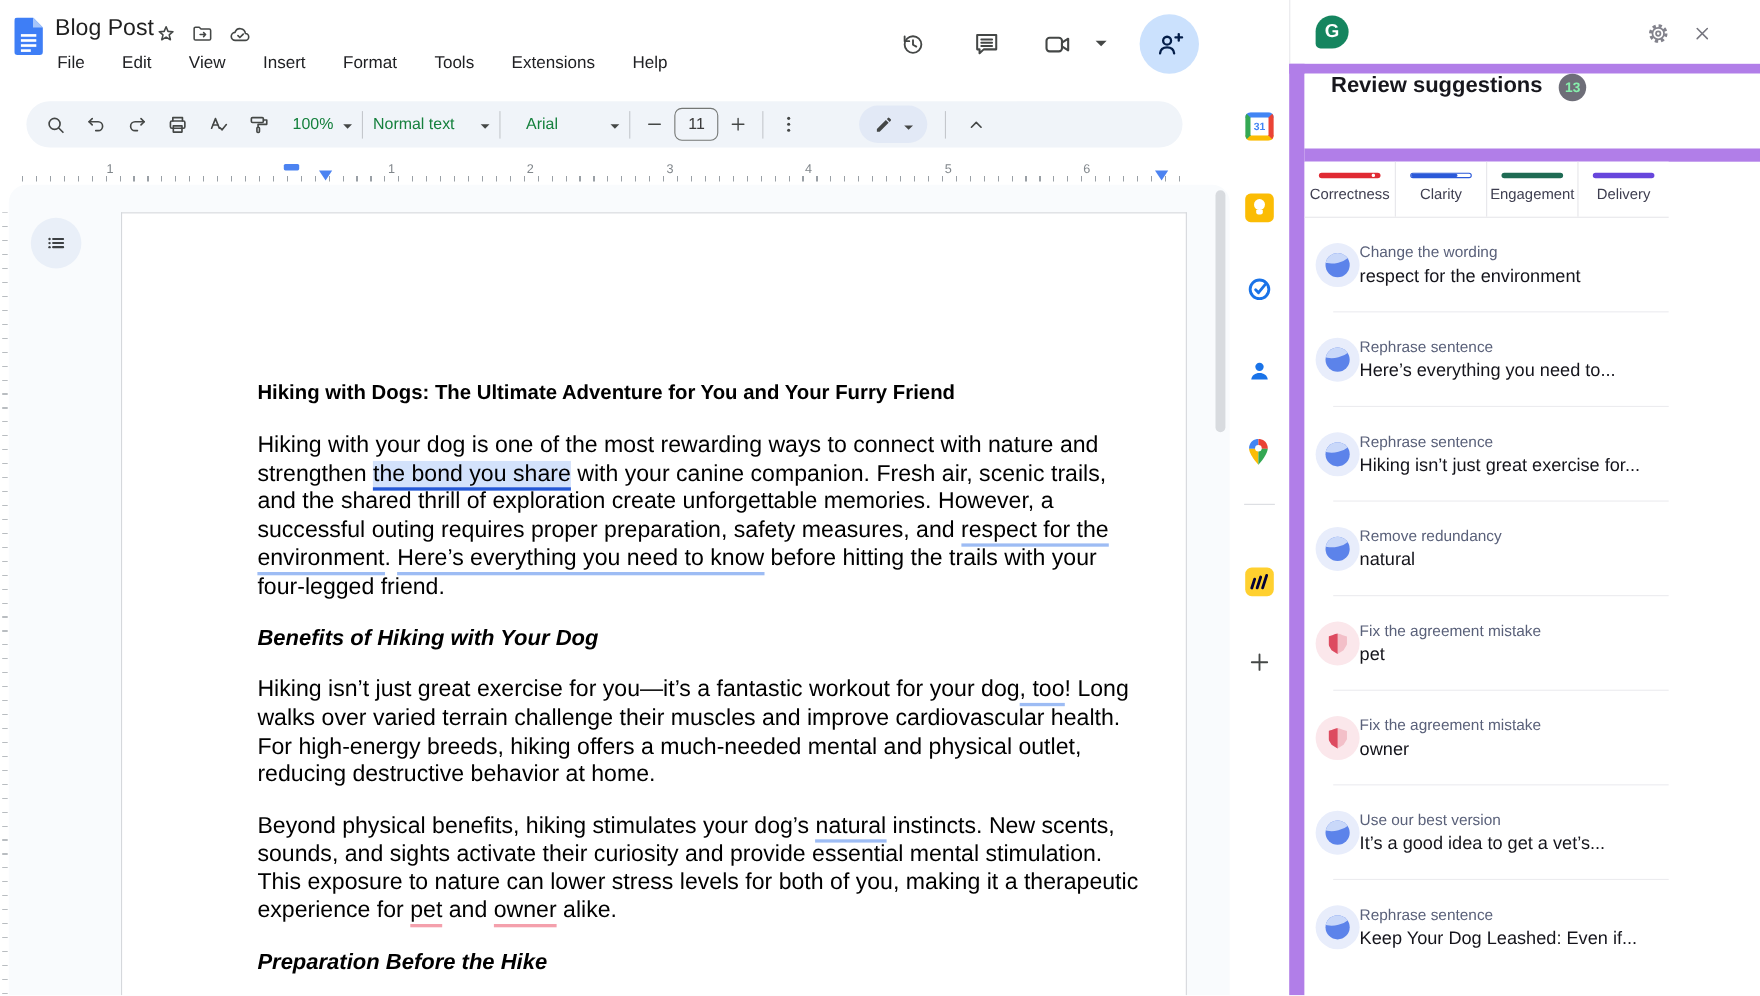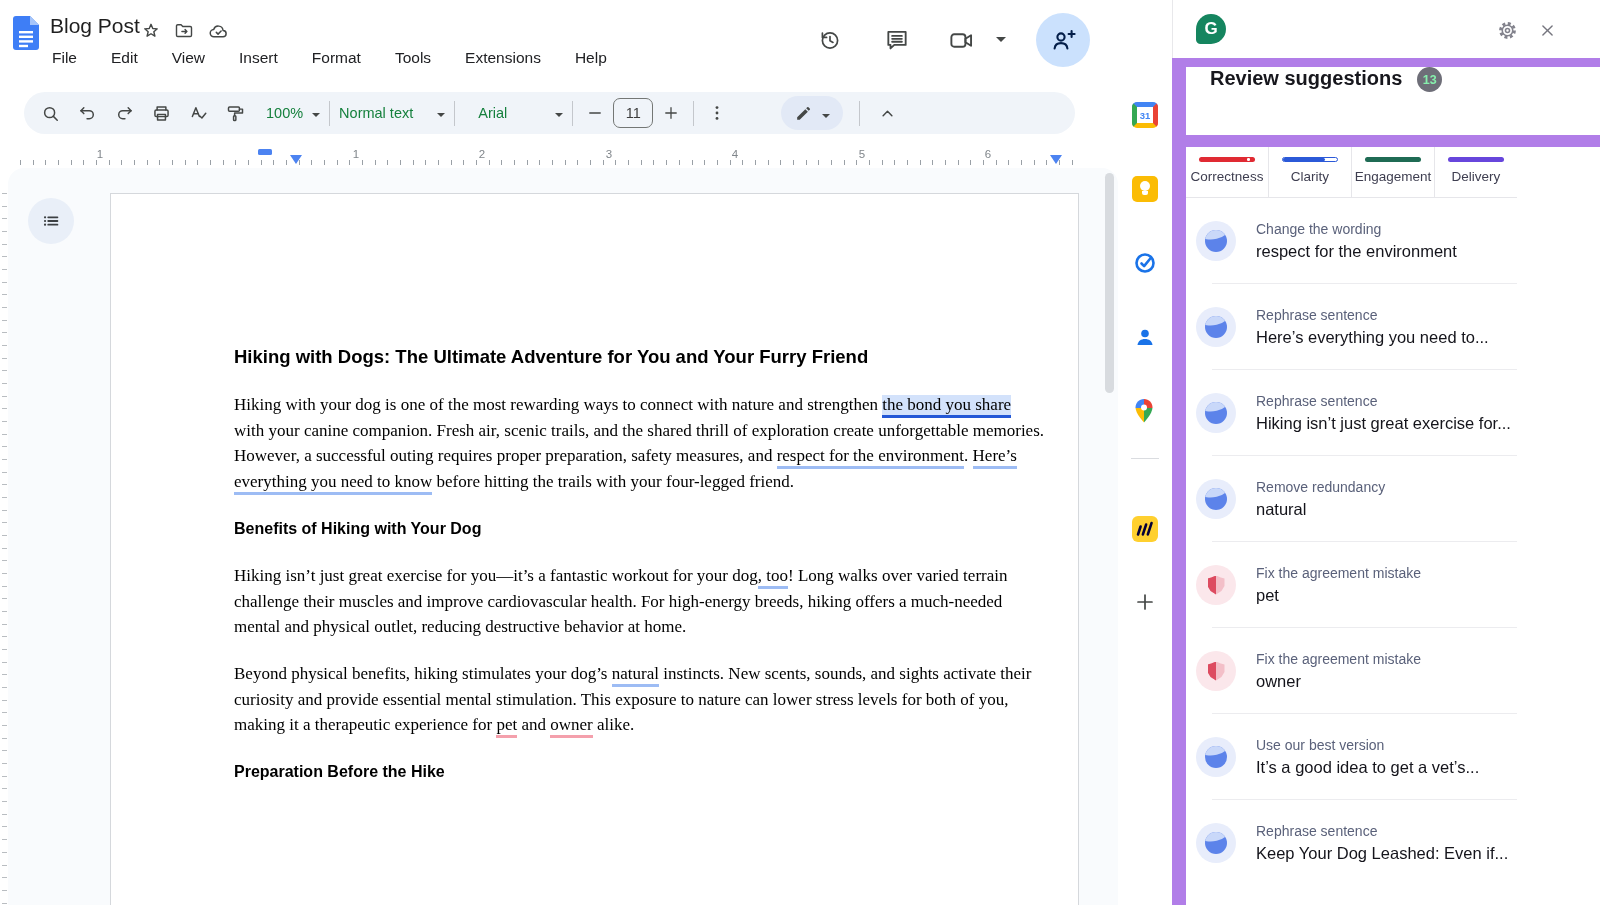--- a/index.html
+++ b/index.html
@@ -40,22 +40,22 @@
   .vruler{position:absolute;left:2px;top:193px;bottom:0;width:5px;
           background:repeating-linear-gradient(180deg,#B9BDC1 0 1px,transparent 1px 12.67px);}
 
   
   .doc-scroll{position:absolute;left:8px;top:168px;width:1110px;height:737px;background:#F9FBFD;border-radius:16px 16px 0 0;}
   .outline-btn{position:absolute;left:20px;top:30px;width:46px;height:46px;border-radius:50%;background:#E9EFF8;
                display:flex;align-items:center;justify-content:center;}
   .page{position:absolute;left:102px;top:25px;width:969px;height:712px;background:#fff;border:1px solid #D5D8DC;
         border-bottom:none;box-sizing:border-box;padding:150px 33px 0 123px;}
   .page h1{font-size:18.5px;line-height:26px;margin:0 0 22px;font-weight:700;color:#000;}
-  .page h2{font-size:16px;line-height:26px;margin:0 0 21px;font-weight:700;color:#000;}
-  .page p{font-size:17px;line-height:25.7px;margin:0 0 21px;color:#000;font-family:Liberation Serif, serif;}
+  .page h2{font-size:20px;line-height:26px;margin:0 0 21px;font-weight:700;color:#000;font-style:italic;}
+  .page p{font-size:21px;line-height:25.7px;margin:0 0 21px;color:#000;}
   .seg-hl{background:#D3E2FB;border-bottom:3px solid #2458D6;padding-bottom:1px;}
   .seg-blue{border-bottom:3px solid #9DBCF4;padding-bottom:1px;}
   .seg-red{border-bottom:3px solid #F4A0AC;padding-bottom:1px;}
   .doc-scrollbar{position:absolute;left:1097px;top:5px;width:9px;height:220px;background:#D8DBDF;border-radius:5px;}
 
   
   .side-strip{position:absolute;left:1118px;top:0;width:54px;height:905px;background:#fff;}
   .strip-ic{position:absolute;left:14px;}
   .ic-cal{width:26px;height:26px;border-radius:5px;border:5px solid;border-color:#4285F4 #EA4335 #FBBC04 #34A853;
           box-sizing:border-box;background:#fff;display:flex;align-items:center;justify-content:center;
@@ -98,21 +98,21 @@
   .sugg-item:last-of-type::after{display:none;}
   .sugg-icon{width:40px;height:40px;border-radius:50%;flex:none;display:flex;align-items:center;justify-content:center;}
   .sugg-icon.blue{background:#E8EDFB;}
   .sugg-icon.red{background:#FBE7EB;}
   .sugg-icon.blue .sugg-inner{width:22px;height:22px;border-radius:50%;background:#5C83EA;overflow:hidden;position:relative;}
   .sugg-icon.blue .sugg-inner::before{content:'';position:absolute;left:-4px;top:-5px;width:28px;height:14px;
         background:#C9D8F9;border-radius:50%;transform:rotate(-14deg);}
   .sugg-icon.red .sugg-inner{width:17px;height:19px;background:#F3BFC8;position:relative;
         clip-path:polygon(50% 0,78% 10%,100% 16%,100% 55%,82% 82%,50% 100%,18% 82%,0 55%,0 16%,22% 10%);}
   .sugg-icon.red .sugg-inner::before{content:'';position:absolute;left:0;top:0;width:50%;height:100%;background:#DD4B60;}
-  .sugg-text{margin-left:20px;}
+  .sugg-text{margin-left:0;}
   .sugg-label{font-size:14px;color:#5A617A;margin-bottom:5px;}
   .sugg-value{font-size:16.5px;color:#14141B;}
 </style>
 </head>
 <body>
 
 <div id="app">
 
   <div class="docs-logo">
     <svg width="26" height="34" viewBox="0 0 26 34">

